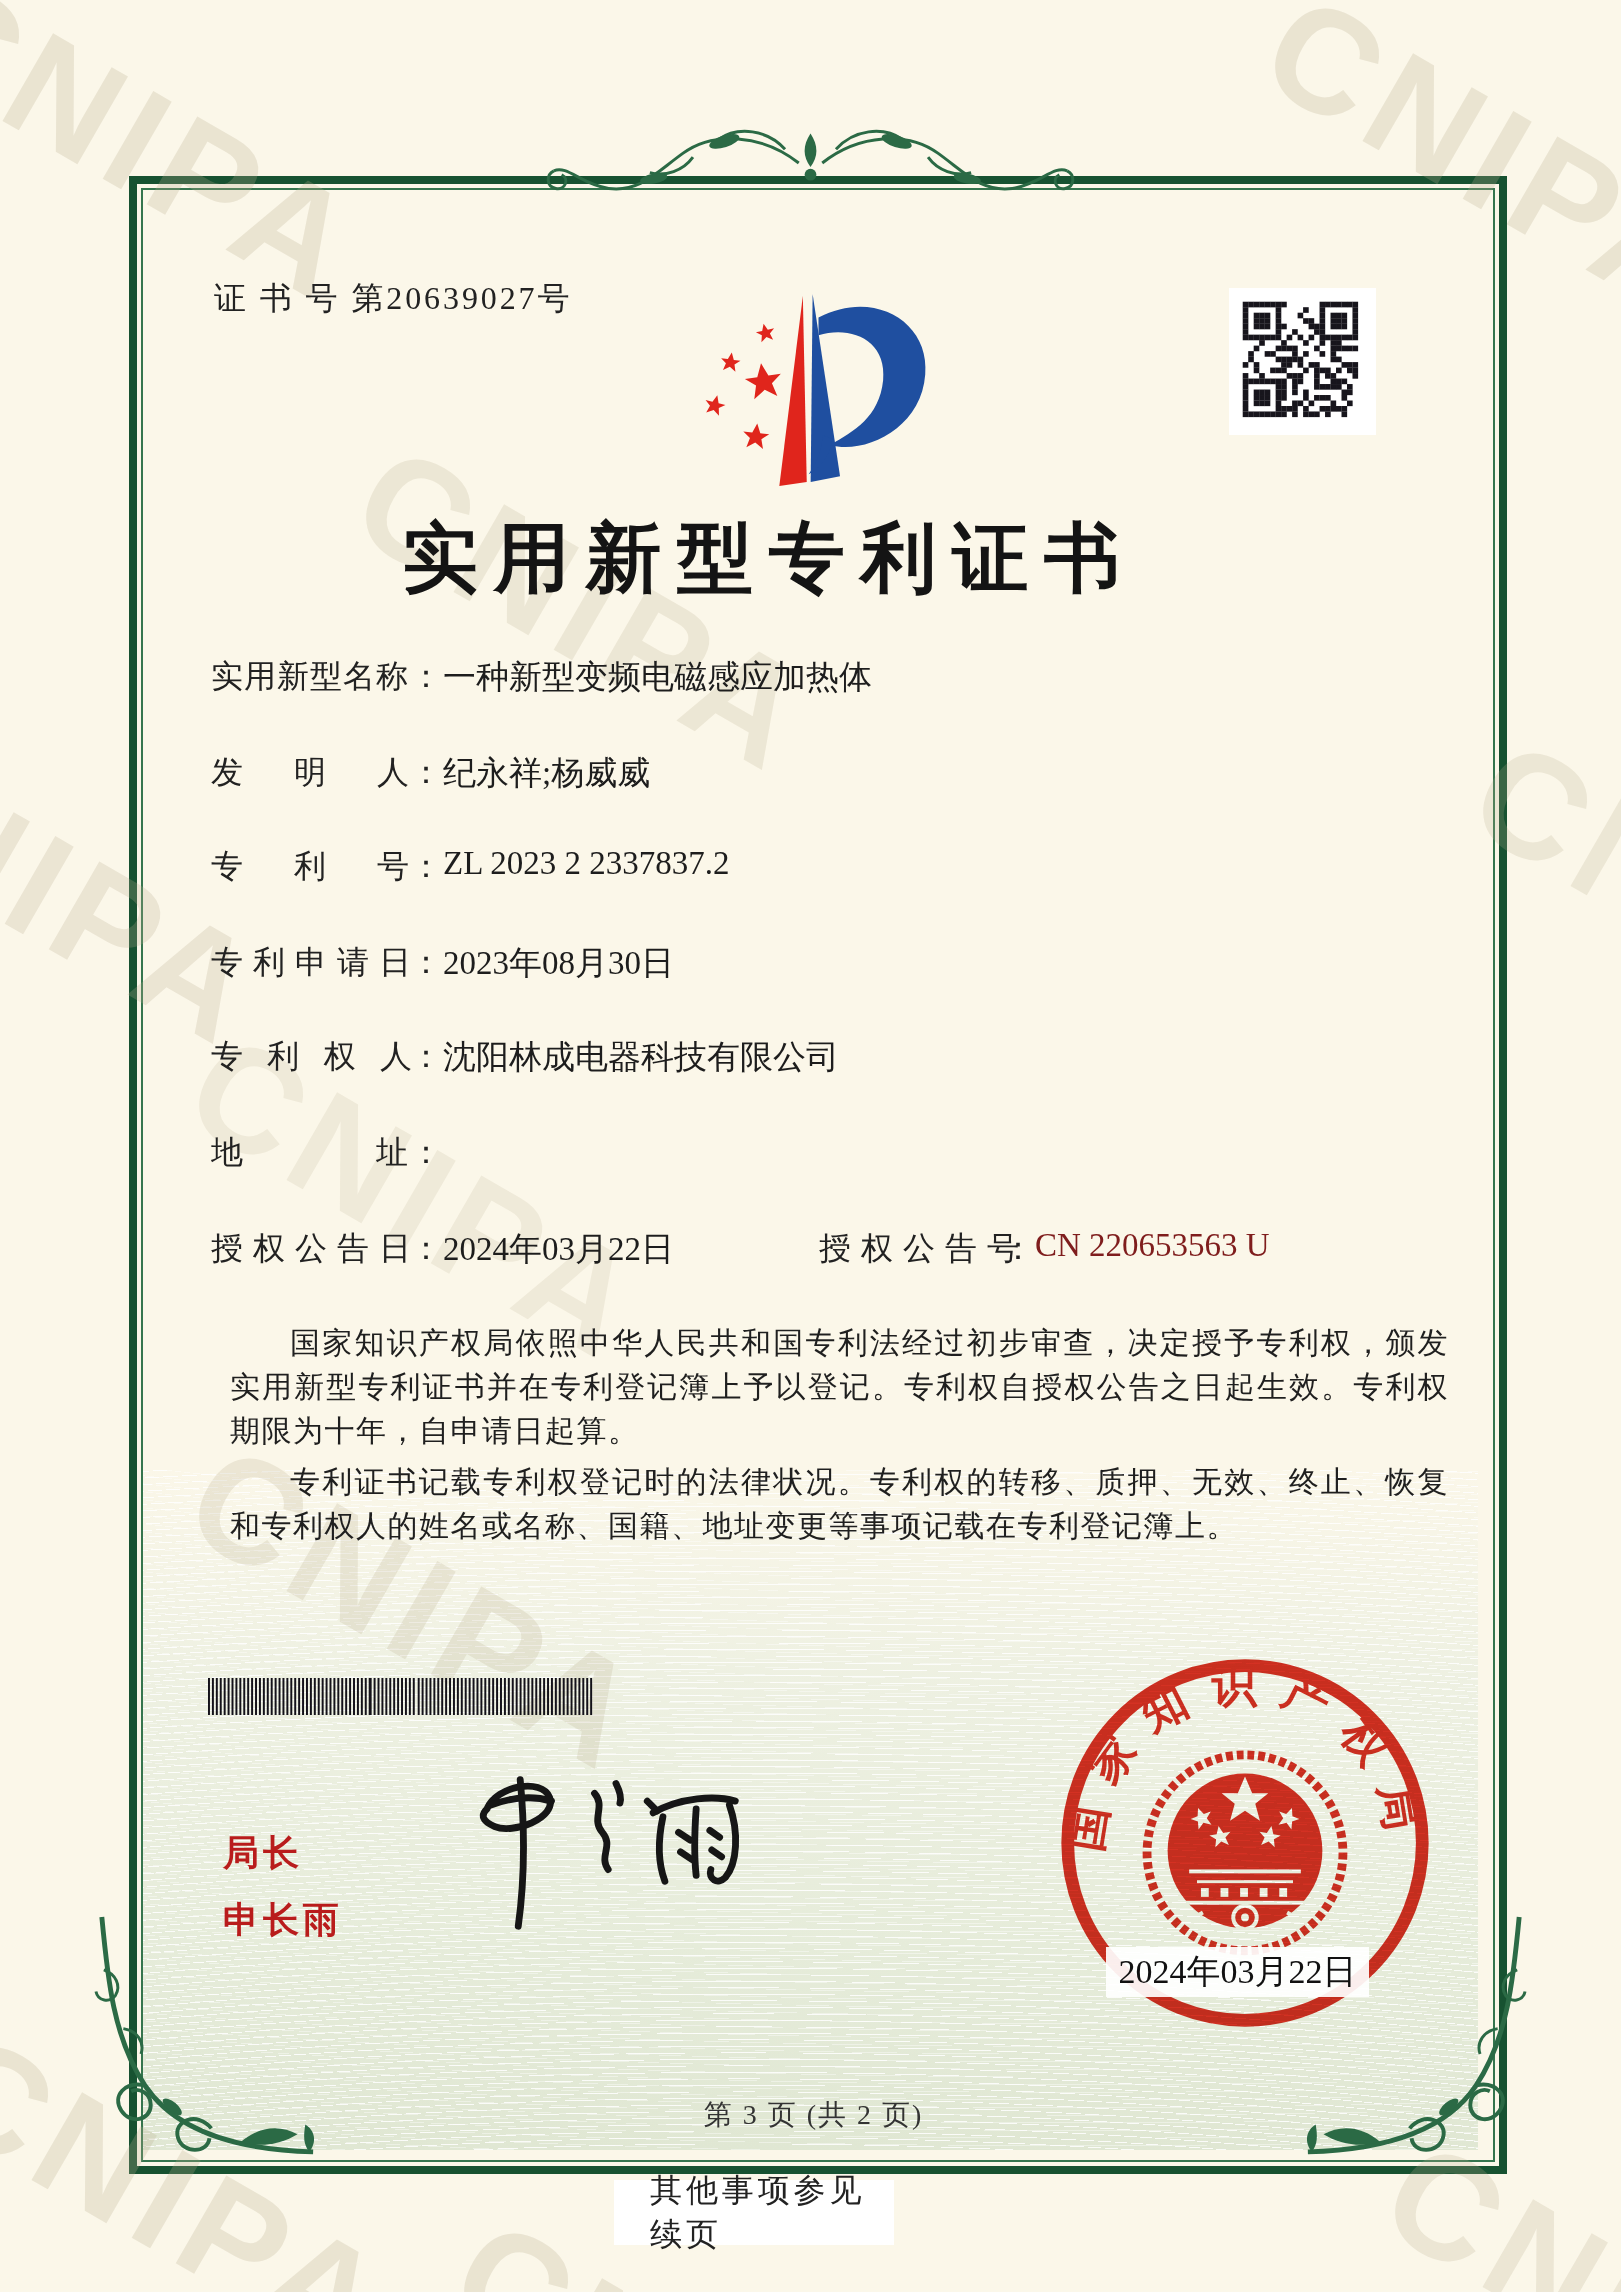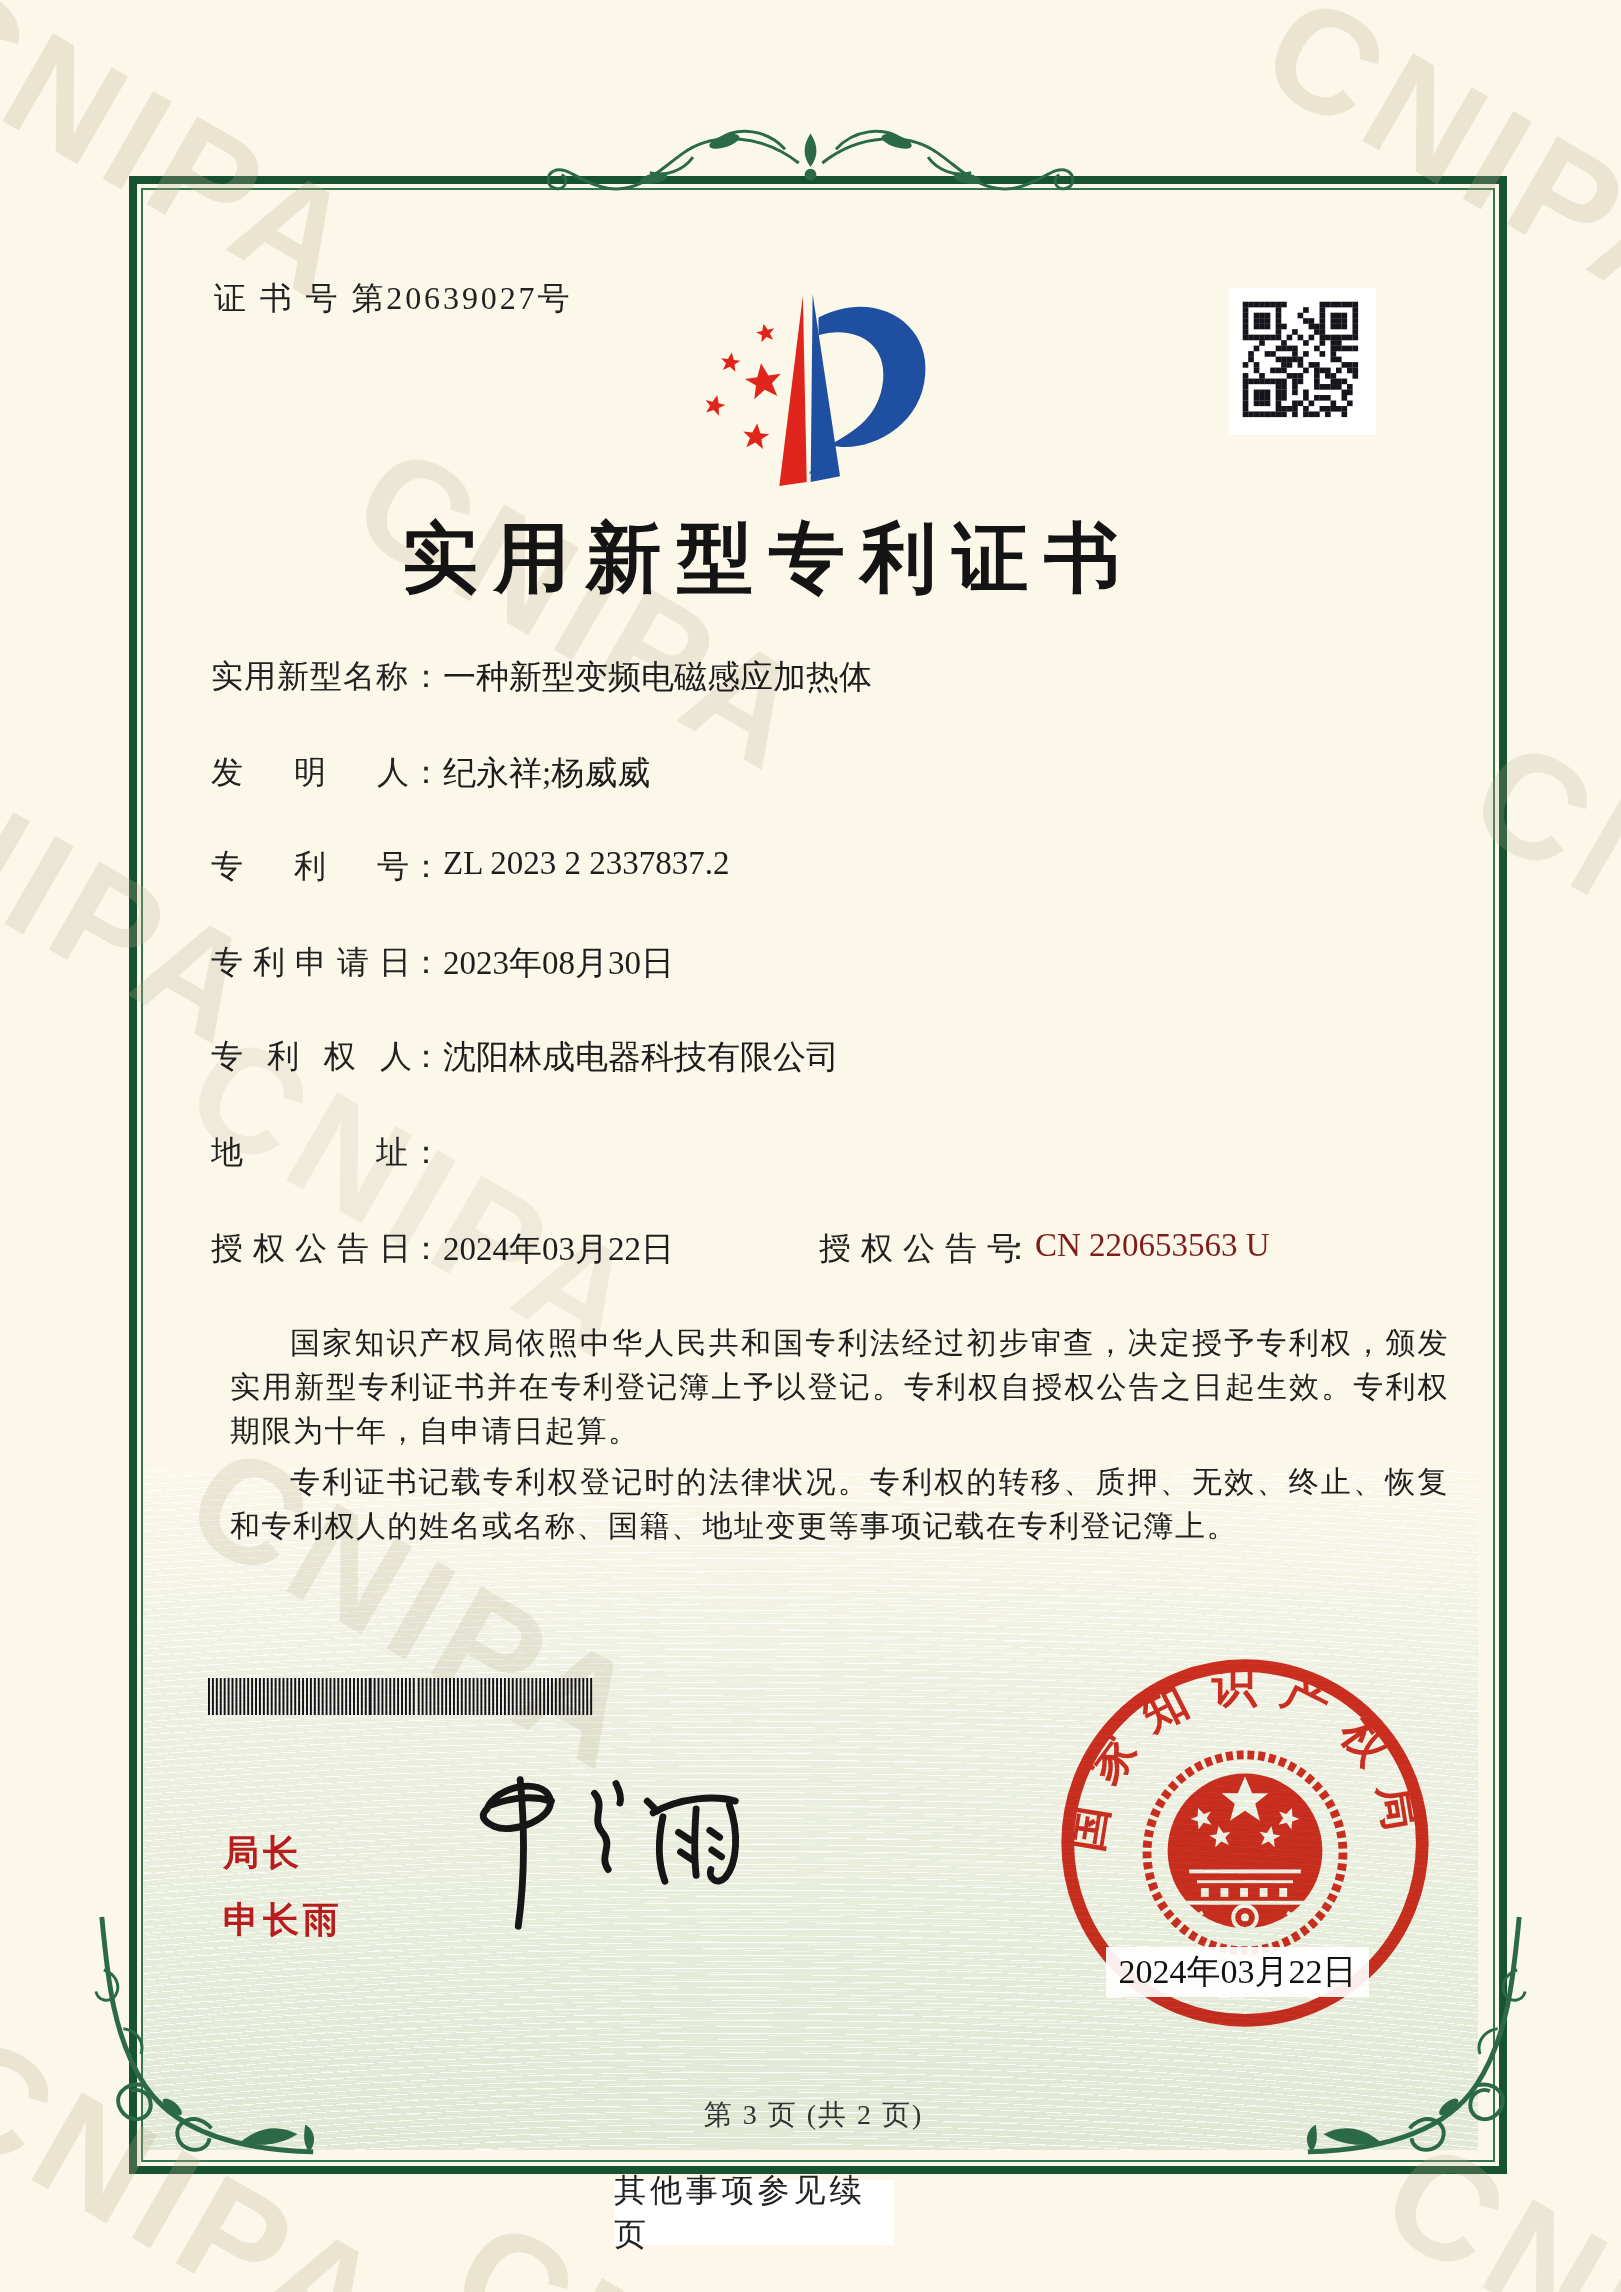--- a/index.html
+++ b/index.html
@@ -60,21 +60,21 @@
   .signature{position:absolute;left:469px;top:1762px;z-index:3;}
 
   .seal{position:absolute;left:1054px;top:1652px;z-index:3;mix-blend-mode:multiply;opacity:0.96;}
   .seal-date{position:absolute;left:1106px;top:1947px;width:263px;z-index:4;text-align:center;
              font-size:34px;color:#111;background:rgba(255,255,255,0.92);padding:2px 0;}
 
   .page-num{position:absolute;left:647px;top:2096px;width:333px;z-index:3;text-align:center;
             font-size:28px;color:#333;letter-spacing:2px;}
   .cont-box{position:absolute;left:614px;top:2180px;width:280px;height:65px;background:#ffffff;
             z-index:3;display:flex;align-items:center;justify-content:center;}
-  .cont-box span{font-size:32px;color:#222;letter-spacing:3.9px;}
+  .cont-box span{font-size:32px;color:#222;letter-spacing:3.9px;margin-left:36px;}
 </style>
 </head>
 <body>
 
 <div class="page">
 
   <div id="watermarks">
       <div class="wm" style="left: -39px; top: -59px; font-size: 147px; opacity: 1;">CNIPA</div>
       <div class="wm" style="left: 1321px; top: -39px; font-size: 147px; opacity: 1;">CNIPA</div>
       <div class="wm" style="left: 412px; top: 412px; font-size: 147px; opacity: 0.85;">CNIPA</div>

